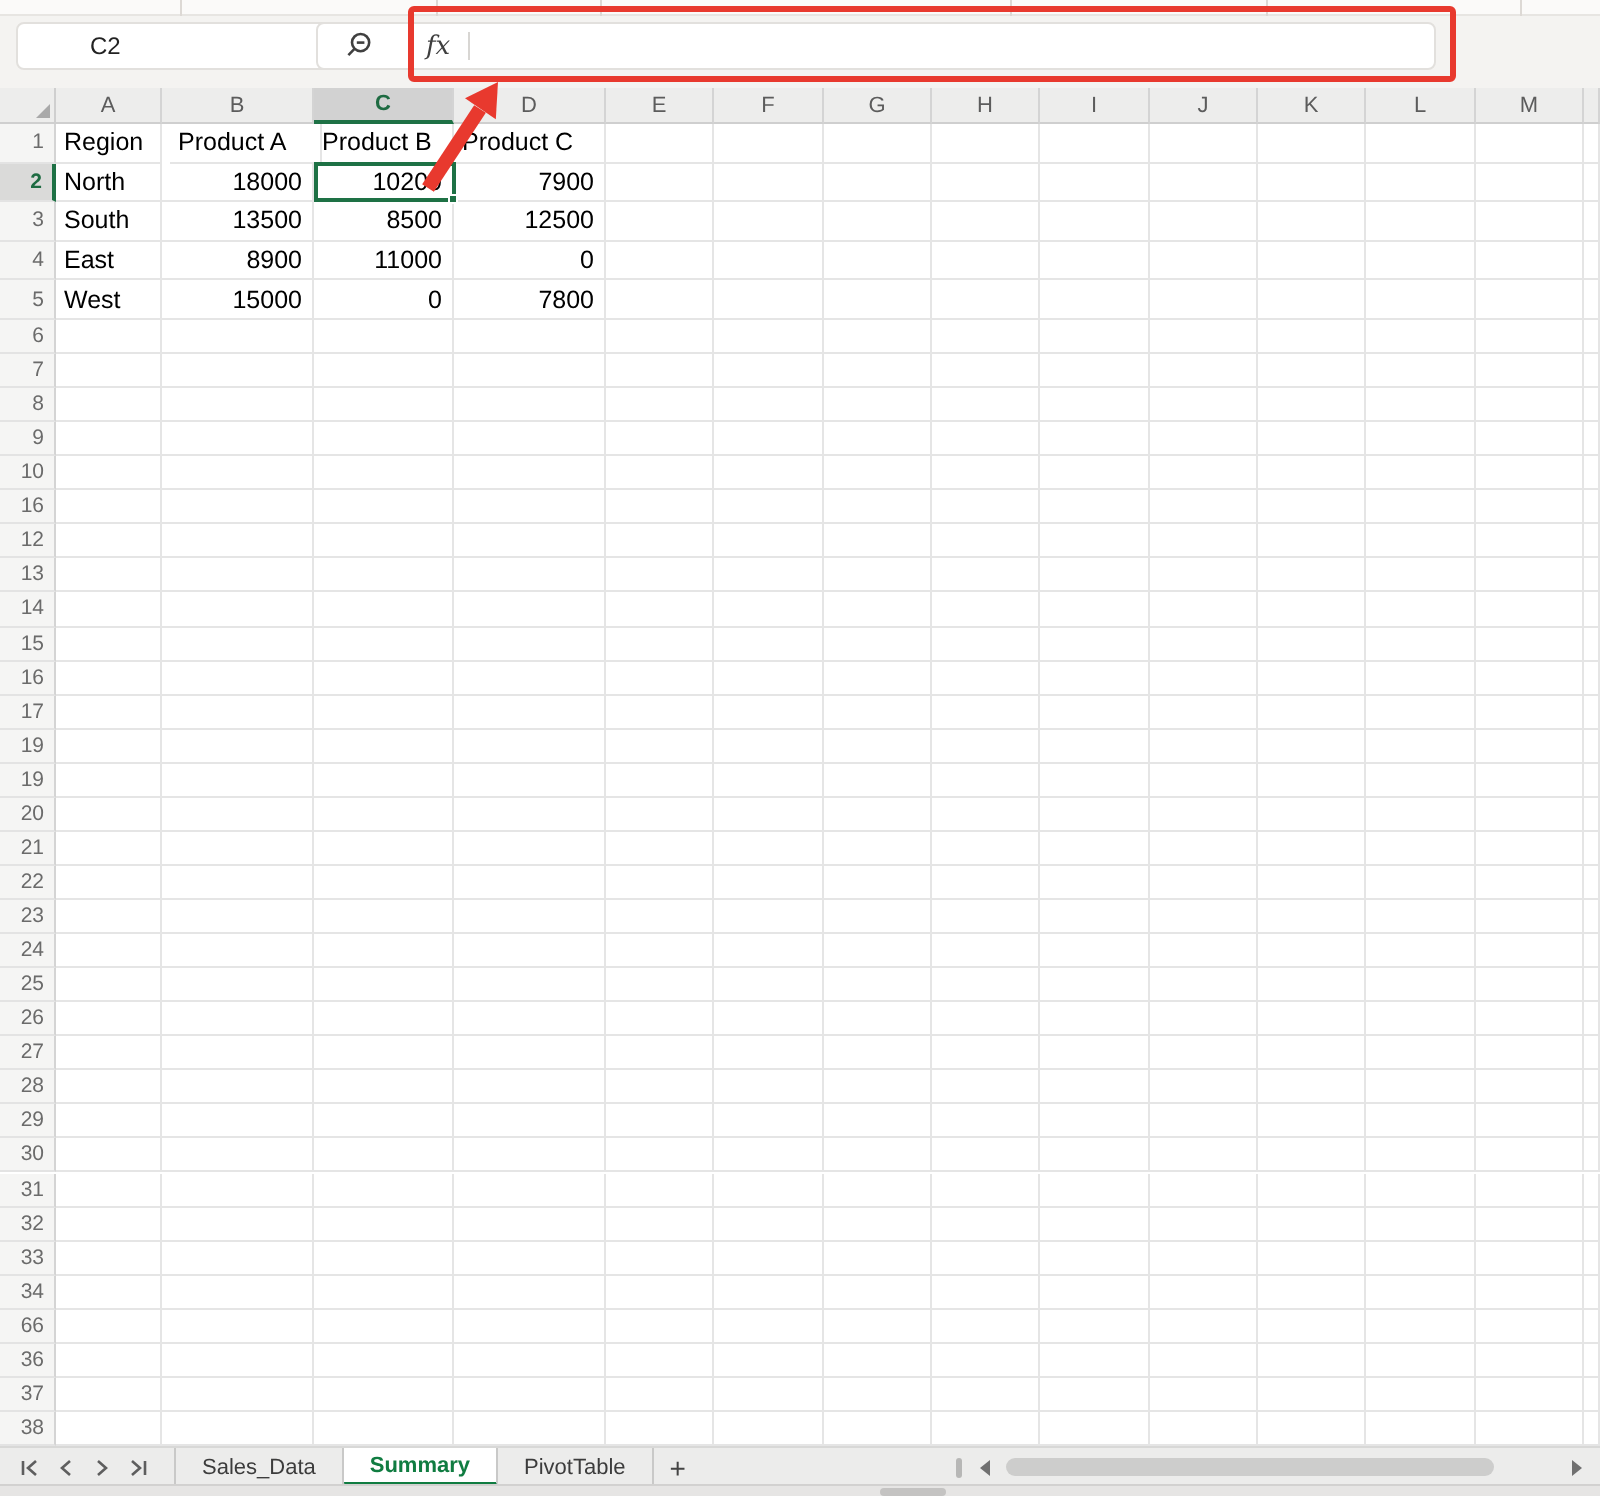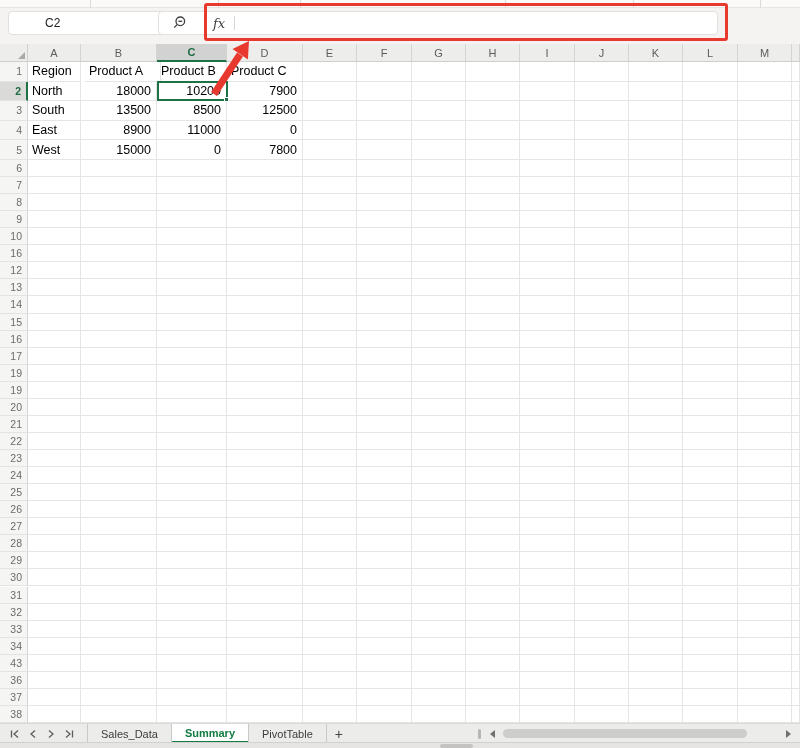--- a/index.html
+++ b/index.html
@@ -623,21 +623,21 @@
       <div class="cell" style="left: 303px; width: 54px; top: 593.68px; height: 17.06px;"></div>
       <div class="cell" style="left: 357px; width: 55px; top: 593.68px; height: 17.06px;"></div>
       <div class="cell" style="left: 412px; width: 54px; top: 593.68px; height: 17.06px;"></div>
       <div class="cell" style="left: 466px; width: 54px; top: 593.68px; height: 17.06px;"></div>
       <div class="cell" style="left: 520px; width: 55px; top: 593.68px; height: 17.06px;"></div>
       <div class="cell" style="left: 575px; width: 54px; top: 593.68px; height: 17.06px;"></div>
       <div class="cell" style="left: 629px; width: 54px; top: 593.68px; height: 17.06px;"></div>
       <div class="cell" style="left: 683px; width: 55px; top: 593.68px; height: 17.06px;"></div>
       <div class="cell" style="left: 738px; width: 54px; top: 593.68px; height: 17.06px;"></div>
       <div class="cell" style="left: 792px; width: 8px; top: 593.68px; height: 17.06px;"></div>
-      <div class="rowhead" style="top: 610.74px; height: 17.06px;">43</div>
+      <div class="rowhead" style="top: 610.74px; height: 17.06px;">66</div>
       <div class="cell" style="left: 28px; width: 53px; top: 610.74px; height: 17.06px;"></div>
       <div class="cell" style="left: 81px; width: 76px; top: 610.74px; height: 17.06px;"></div>
       <div class="cell" style="left: 157px; width: 70px; top: 610.74px; height: 17.06px;"></div>
       <div class="cell" style="left: 227px; width: 76px; top: 610.74px; height: 17.06px;"></div>
       <div class="cell" style="left: 303px; width: 54px; top: 610.74px; height: 17.06px;"></div>
       <div class="cell" style="left: 357px; width: 55px; top: 610.74px; height: 17.06px;"></div>
       <div class="cell" style="left: 412px; width: 54px; top: 610.74px; height: 17.06px;"></div>
       <div class="cell" style="left: 466px; width: 54px; top: 610.74px; height: 17.06px;"></div>
       <div class="cell" style="left: 520px; width: 55px; top: 610.74px; height: 17.06px;"></div>
       <div class="cell" style="left: 575px; width: 54px; top: 610.74px; height: 17.06px;"></div>

